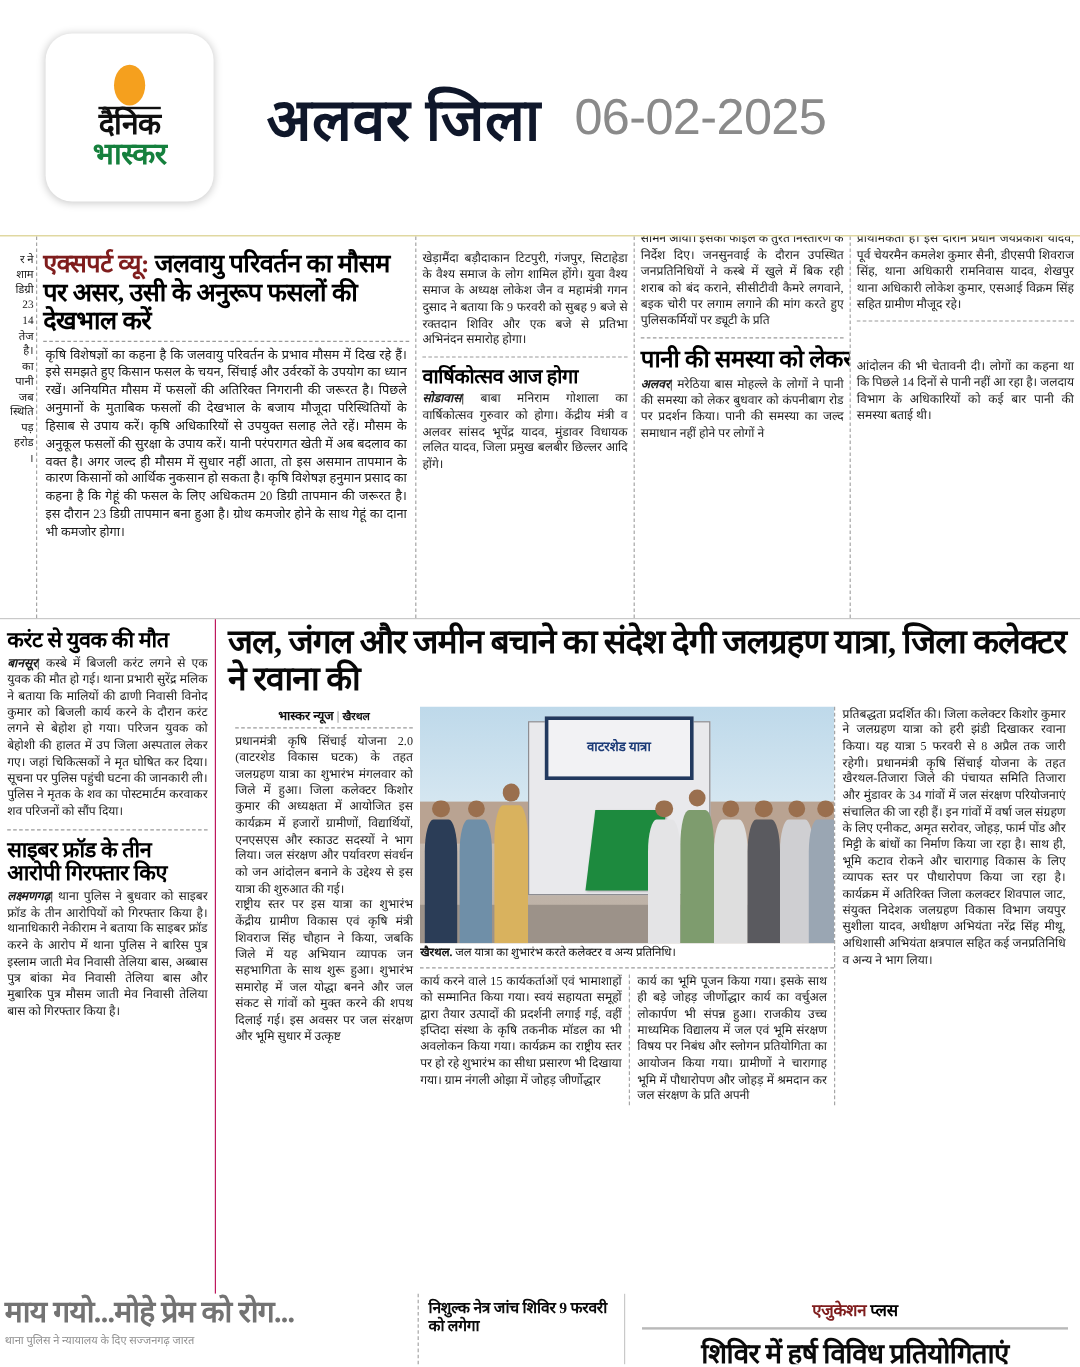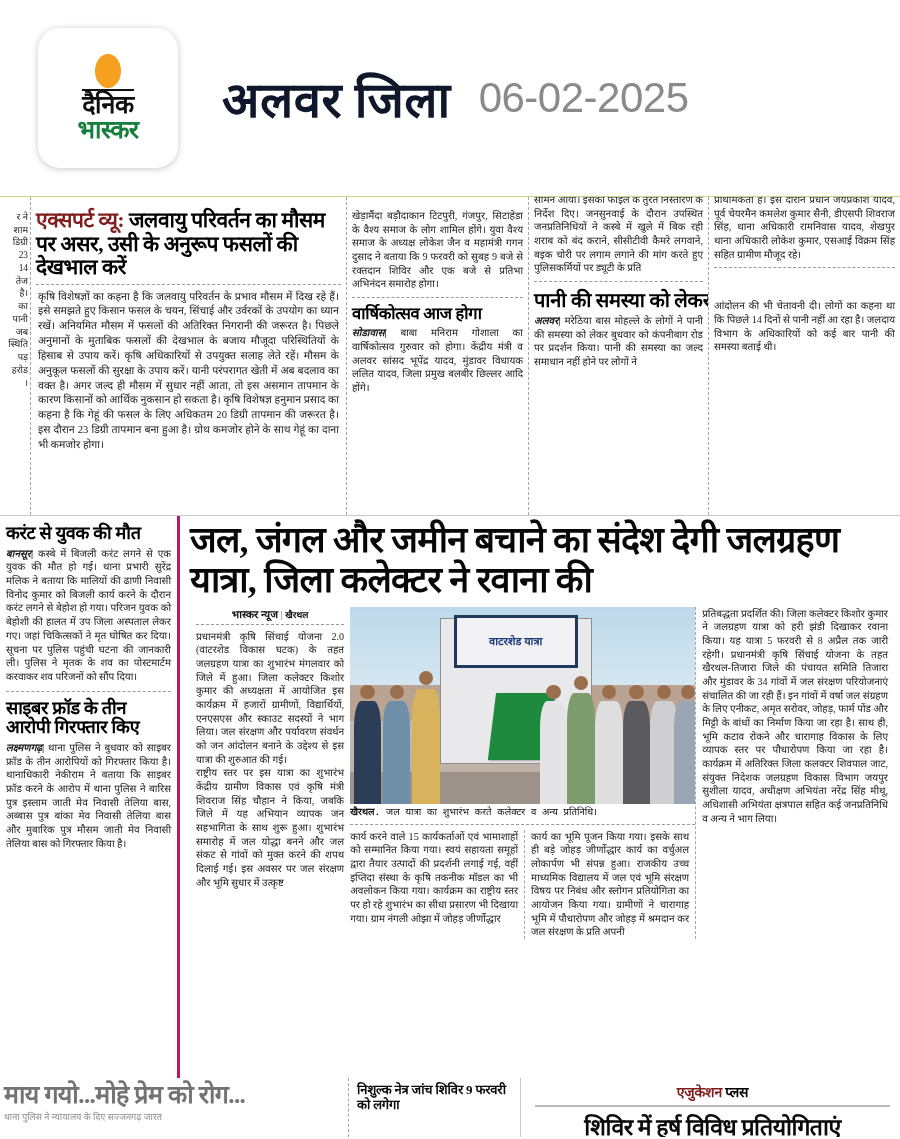--- a/index.html
+++ b/index.html
@@ -143,21 +143,21 @@
     overflow: hidden;
   }
   .feature {
     flex: 1;
     padding: 0 6px 0 10px;
     overflow: hidden;
   }
   .big-hl {
     font-family: "Liberation Serif", serif;
     font-weight: bold;
-    font-size: 36px;
+    font-size: 28px;
     line-height: 1.12;
     color: #080808;
     letter-spacing: -0.8px;
     margin: 4px 0 6px 0;
   }
   .byline {
     font-family: "Liberation Serif", serif;
     font-weight: bold;
     font-size: 10.5px;
     text-align: center;
@@ -178,21 +178,21 @@
   .fcol-4 { width: 205px; }
 
   .photo {
     position: relative;
     width: 100%;
     height: 197px;
     background: linear-gradient(#bcd8ea 0%, #cfe3ef 42%, #cbbfb4 43%, #b9ada2 100%);
     overflow: hidden;
   }
   .photo-cap {
-    font-family: Liberation Mono, monospace;
+    font-family: Liberation Serif, serif;
     font-size: 9.6px;
     color: #111;
     padding-top: 3px;
     line-height: 1.25;
   }
   .photo-cap b { font-weight: bold; }
 
   
   .truck {
     position: absolute; left: 26%; top: 6%;
@@ -344,21 +344,21 @@
       <div class="rule-dot" style="margin:6px 0 4px 0;"></div>
       <div style="height:27px;"></div>
       <div class="body-txt">आंदोलन की भी चेतावनी दी। लोगों का कहना था कि पिछले 14 दिनों से पानी नहीं आ रहा है। जलदाय विभाग के अधिकारियों को कई बार पानी की समस्या बताई थी।</div>
     </div>
   </div>
 
   <div style="height:1px;background:#c9c9c9;"></div>
 
   <div class="midzone">
 
-    <div class="left-rail vrule" style="border-left:none;border-right:3px solid #be185d;height:562px;">
+    <div class="left-rail vrule" style="border-left:none;border-right:1px solid #be185d;height:562px;">
 
       <div>
         <div class="subhead" style="margin-top:2px;font-size:18px;">करंट से युवक की मौत</div>
         <div class="body-txt">
           <span class="dateline">बानसूर|</span>
           <span>कस्बे में बिजली करंट लगने से एक युवक की मौत हो गई। थाना प्रभारी सुरेंद्र मलिक ने बताया कि मालियों की ढाणी निवासी विनोद कुमार को बिजली कार्य करने के दौरान करंट लगने से बेहोश हो गया। परिजन युवक को बेहोशी की हालत में उप जिला अस्पताल लेकर गए। जहां चिकित्सकों ने मृत घोषित कर दिया। सूचना पर पुलिस पहुंची घटना की जानकारी ली। पुलिस ने मृतक के शव का पोस्टमार्टम करवाकर शव परिजनों को सौंप दिया।</span>
         </div>
       </div>
 
       <div class="rule-dot" style="margin:7px 0 4px 0;"></div>

